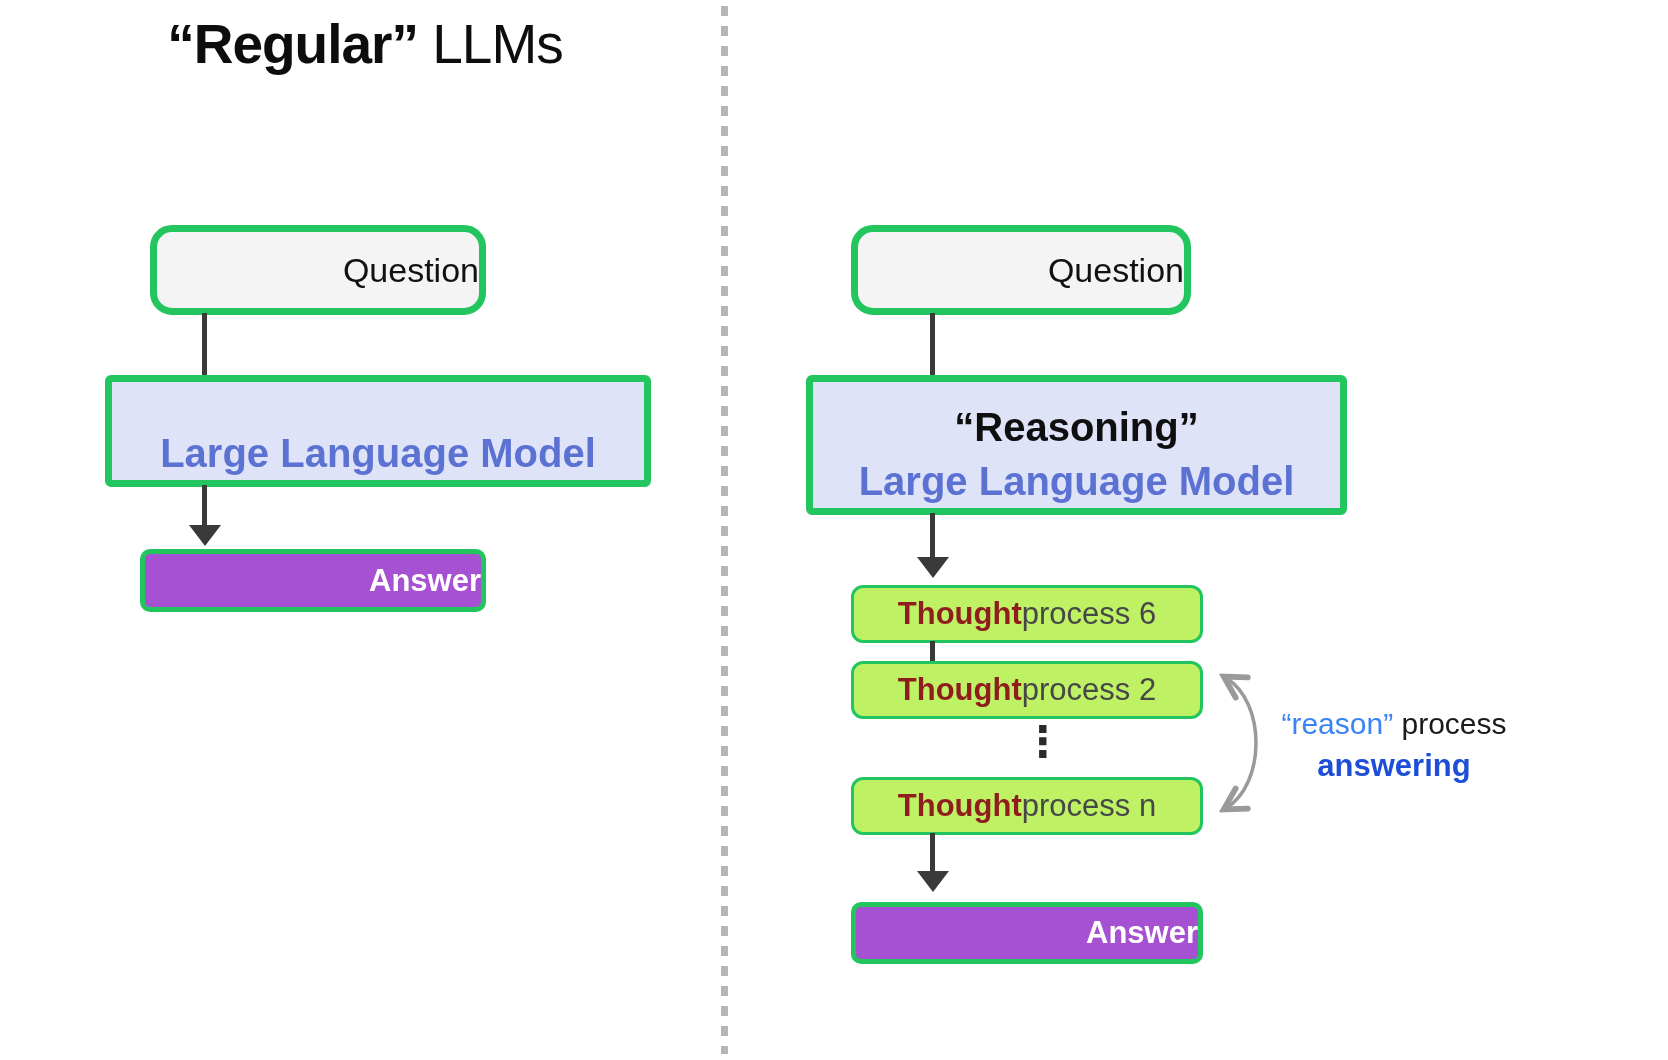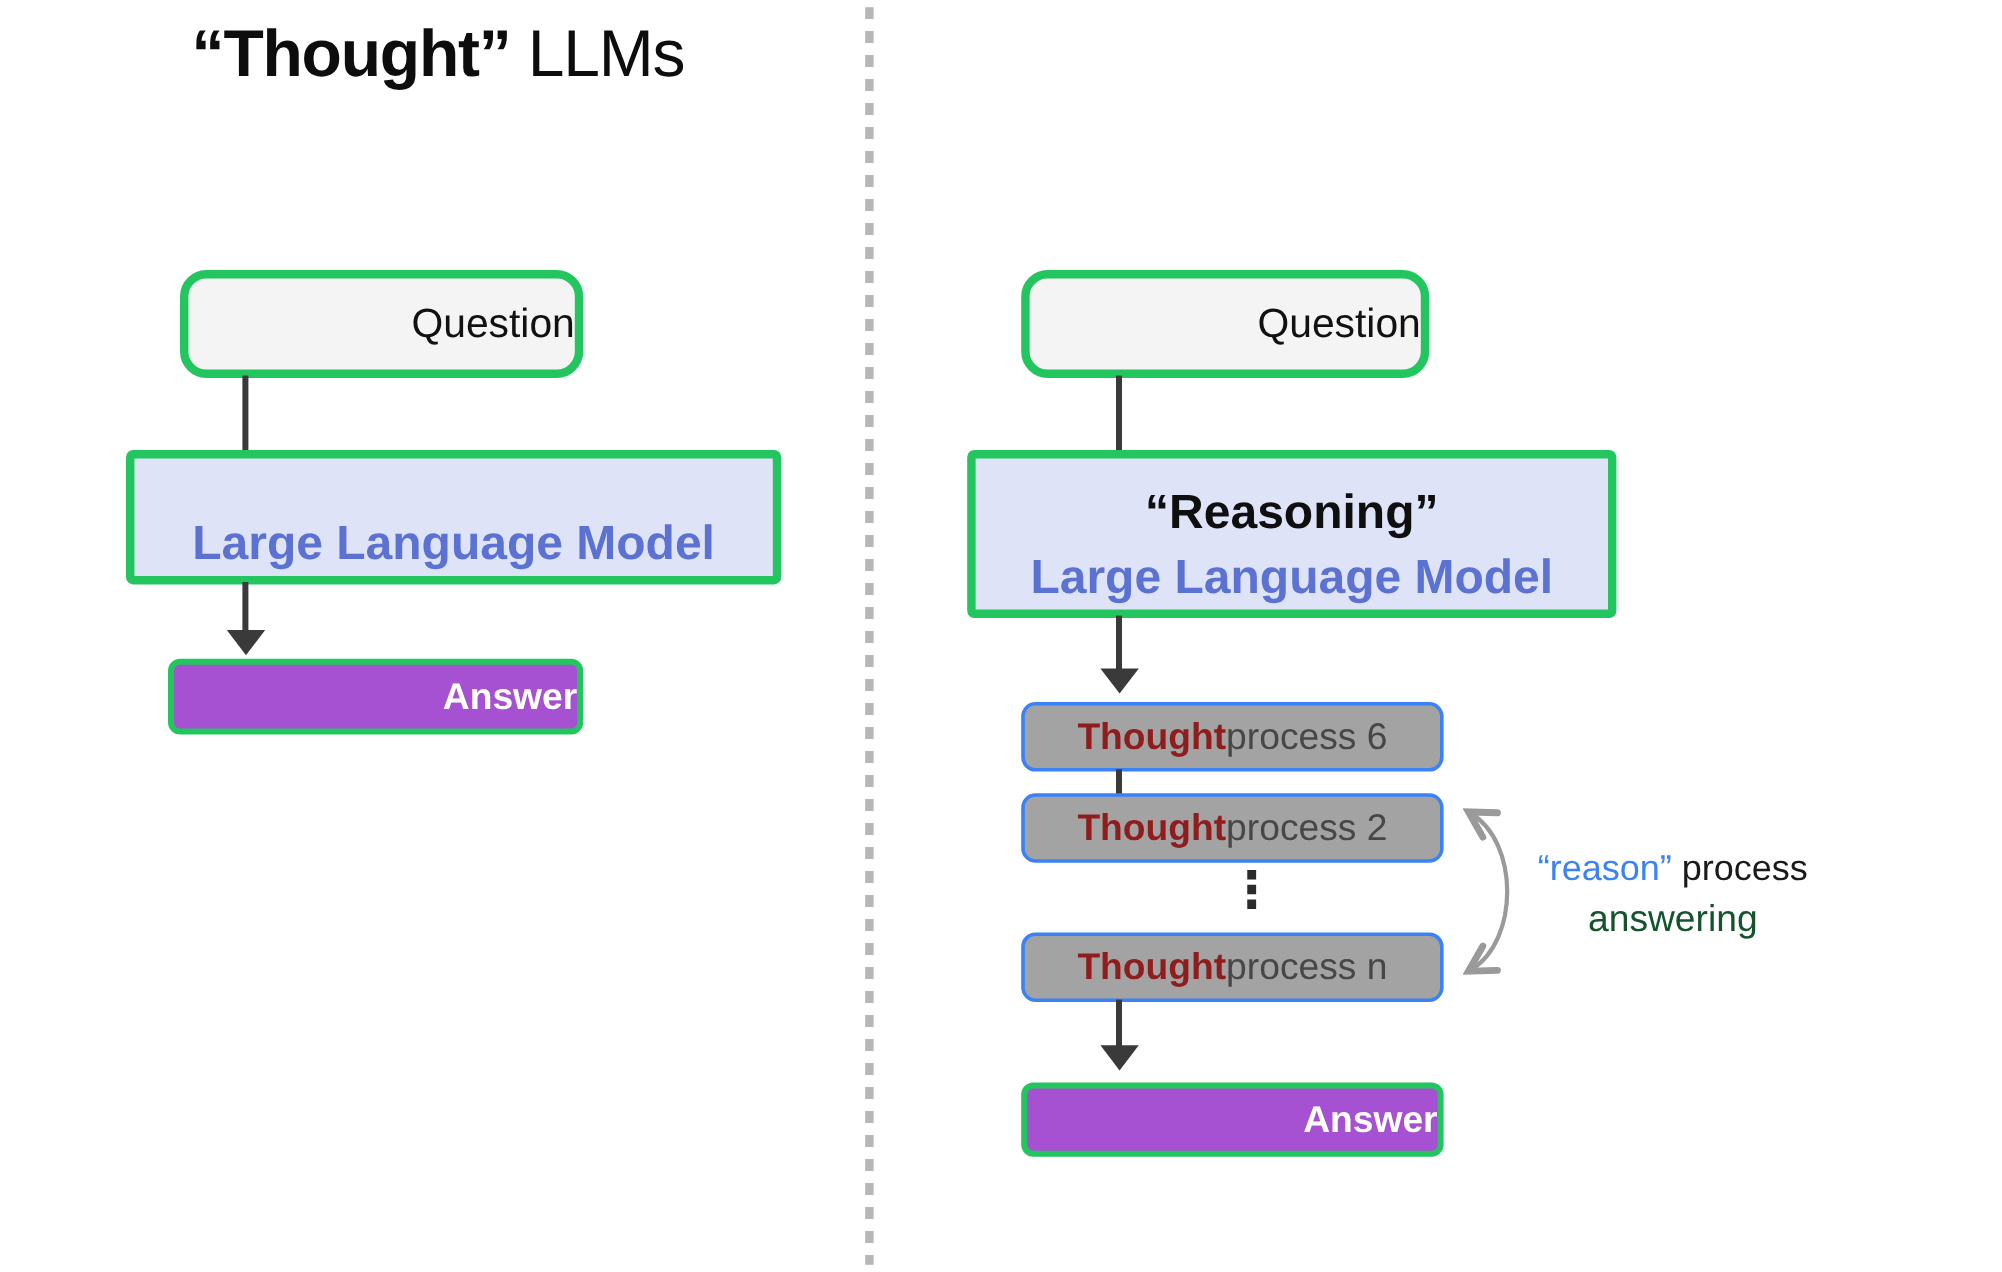--- a/index.html
+++ b/index.html
@@ -26,49 +26,49 @@
   .right-llm{left:806px;top:375px;width:541px;height:140px}
   .llm-text{color:#5b72d3;font-weight:bold;font-size:40px}
   .llm-l1{color:#0f0f0f;font-weight:bold;font-size:40px}
 
   .answer-box{background:#a650d2;border-radius:10px;border-width:5px}
   .answer-box span{color:#ffffff;font-weight:bold;font-size:31px}
   .left-answer{left:140px;top:549px;width:346px;height:63px}
   .right-answer{left:851px;top:902px;width:352px;height:62px}
 
   .thought-box{position:absolute;display:flex;align-items:center;justify-content:center;
-    background:#a3a3a3;border:3px solid #3b82f6;border-radius:12px;
+    background:#bef264;border:3px solid #22c55e;border-radius:12px;
     font-size:31px;color:#474747;font-weight:500;white-space:nowrap}
   .thought-box .t-red{color:#8f1d1d;font-weight:bold}
   .thought-1{left:851px;top:585px;width:352px;height:58px}
   .thought-2{left:851px;top:661px;width:352px;height:58px}
   .thought-n{left:851px;top:777px;width:352px;height:58px}
 
   .vline{position:absolute;width:5px;background:#3a3a3a}
   .arrowhead{position:absolute;width:0;height:0;
     border-left:16px solid transparent;border-right:16px solid transparent;
     border-top:21px solid #3a3a3a}
 
   .ellipsis{position:absolute;left:1022px;top:722px;font-size:42px;font-weight:bold;
     color:#2b2b2b;line-height:0.95}
 
   .anno-arrow{position:absolute;left:1212px;top:666px;width:64px;height:152px}
   .anno-text{position:absolute;left:1266px;top:704px;width:256px;text-align:center;
     font-size:30px;color:#1a1a1a;line-height:1.35}
   .anno-text .a-red{color:#3b82f6;font-weight:normal}
-  .anno-line2{display:block;color:#14532d;font-weight:normal;font-size:31px}
+  .anno-line2{display:block;color:#1d4ed8;font-weight:bold;font-size:31px}
 </style>
 </head>
 <body>
 
 <div class="canvas">
 
   <div class="divider"></div>
 
-  <div class="title left-title"><span class="t-bold">“Thought”</span><span> LLMs</span></div>
+  <div class="title left-title"><span class="t-bold">“Regular”</span><span> LLMs</span></div>
 
   <div class="box question-box left-question">
     <span>Question</span>
   </div>
 
   <div class="vline" style="left:202px;top:313px;height:64px"></div>
 
   <div class="box llm-box left-llm">
     <span class="llm-text">Large Language Model</span>
   </div>

